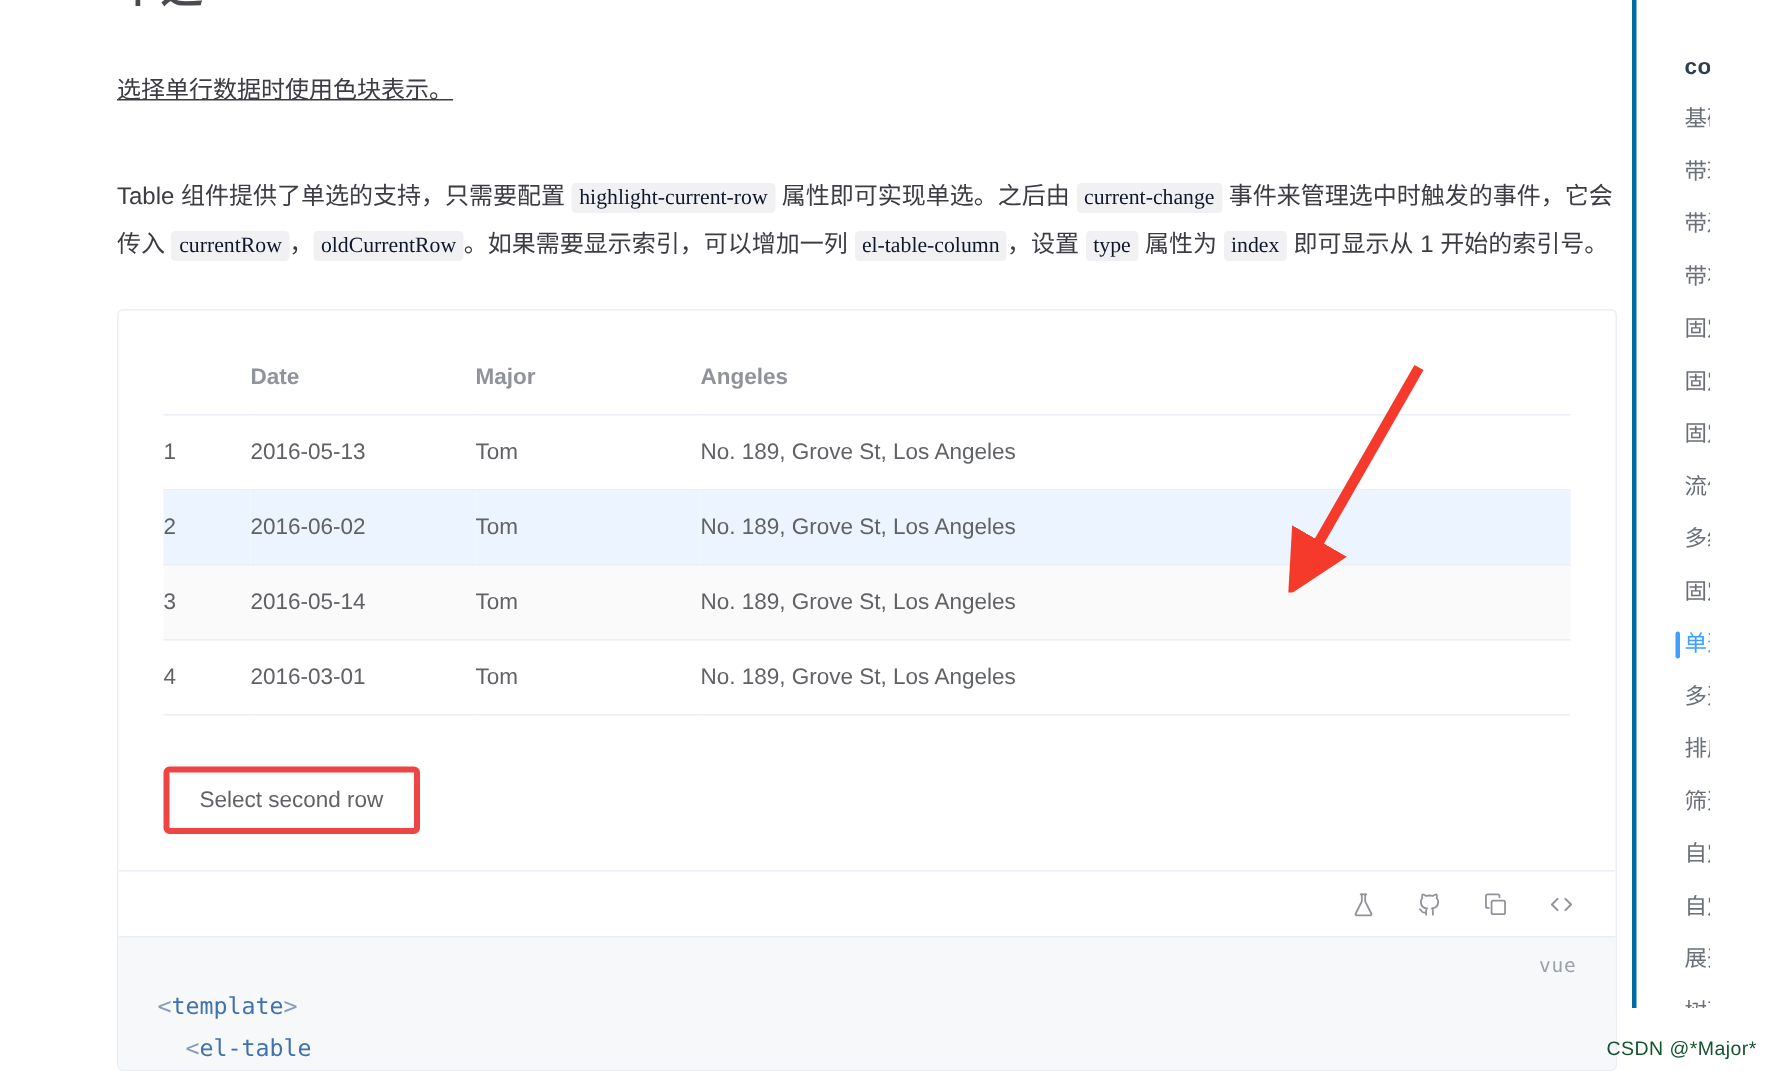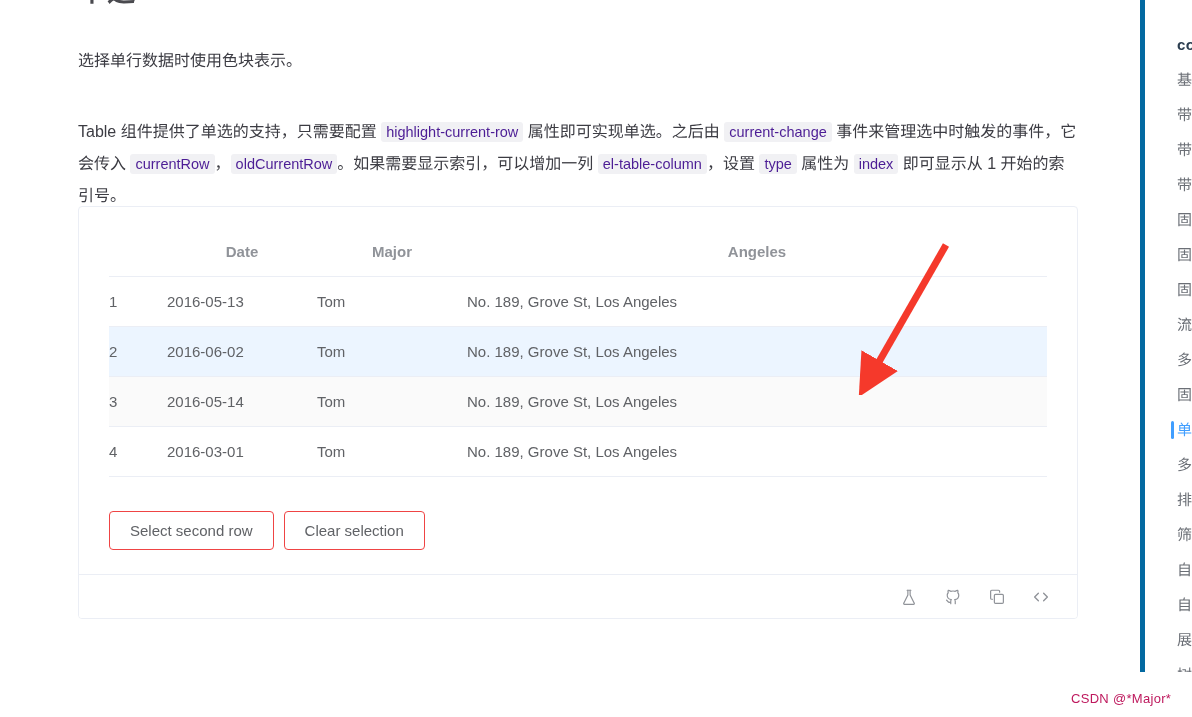--- a/index.html
+++ b/index.html
@@ -37,37 +37,38 @@
     margin: 0;
   }
 
   #intro-line {
     position: absolute;
     left: 78px;
     top: 48px;
     font-size: 16px;
     line-height: 26px;
     color: #3c3c43;
+    text-decoration: underline;
   }
 
   #desc-paragraph {
     position: absolute;
     left: 78px;
     top: 100px;
     width: 1002px;
     font-size: 16px;
     line-height: 32px;
     color: #3c3c43;
     text-align: left;
   }
   #desc-paragraph code,
   .inline-code {
-    font-family: Liberation Sans, sans-serif;
+    font-family: Liberation Serif, serif;
     background: #f1f1f4;
-    color: #4c1d95;
+    color: #0f172a;
     border-radius: 3px;
     padding: 2px 5px;
     font-size: 14.5px;
     white-space: nowrap;
   }
 
   
   #demo-card {
     position: absolute;
     left: 78px;
@@ -83,21 +84,21 @@
     padding: 24px 30px 24px 30px;
   }
 
   
   table.el-table {
     width: 100%;
     border-collapse: collapse;
     font-size: 15px;
   }
   table.el-table th {
-    text-align: center;
+    text-align: left;
     font-weight: bold;
     color: #909399;
     font-size: 15px;
     padding: 12px 0 16px 0;
     border-bottom: 1px solid #ebeef5;
     background: #ffffff;
   }
   table.el-table td {
     padding: 16px 0;
     color: #606266;
@@ -117,21 +118,21 @@
   #demo-buttons {
     margin-top: 34px;
     display: flex;
     gap: 10px;
   }
   .el-button {
     font-family: inherit;
     font-size: 15px;
     color: #606266;
     background: #ffffff;
-    border: 1px solid #ef4444;
+    border: 4px solid #ef4444;
     border-radius: 4px;
     padding: 11px 20px;
     cursor: pointer;
     line-height: 1;
   }
 
   
   #demo-iconbar {
     height: 44px;
     border-top: 1px solid #ebeef5;
@@ -185,26 +186,26 @@
     left: 840px;
     top: 235px;
     width: 120px;
     height: 160px;
     pointer-events: none;
   }
 
   
   #right-sidebar {
     position: absolute;
-    left: 1140px;
+    left: 1088px;
     top: 0;
     width: 52px;
     height: 672px;
     background: #ffffff;
-    border-left: 5px solid #0369a1;
+    border-left: 3px solid #0369a1;
     overflow: hidden;
   }
   #sidebar-heading {
     position: absolute;
     left: 32px;
     top: 36px;
     font-size: 15px;
     font-weight: bold;
     color: #2c3e50;
     letter-spacing: 0.4px;
@@ -240,21 +241,21 @@
     background: #409eff;
     border-radius: 2px;
   }
 
   
   #watermark {
     position: absolute;
     left: 1071px;
     top: 691px;
     font-size: 13px;
-    color: #be185d;
+    color: #14532d;
     letter-spacing: 0.3px;
     white-space: nowrap;
     z-index: 30;
   }
 </style>
 </head>
 <body>
 
 <div id="main-column">
 
@@ -300,21 +301,20 @@
             <td class="col-index">4</td>
             <td class="col-date">2016-03-01</td>
             <td class="col-name">Tom</td>
             <td class="col-address">No. 189, Grove St, Los Angeles</td>
           </tr>
         </tbody>
       </table>
 
       <div id="demo-buttons">
         <button class="el-button">Select second row</button>
-        <button class="el-button">Clear selection</button>
       </div>
 
     </div>
 
     <div id="demo-iconbar">
       <span class="icon-btn" title="playground">
         <svg width="18" height="18" viewBox="0 0 24 24" fill="none" stroke="currentColor" stroke-width="1.6" stroke-linecap="round" stroke-linejoin="round">
           <path d="M9.5 3h5"></path>
             <path d="M10.5 3v6.2L5 20.2a1 1 0 0 0 .9 1.5h12.2a1 1 0 0 0 .9-1.5L13.5 9.2V3"></path>
         </svg>
@@ -331,20 +331,25 @@
         </svg>
       </span>
       <span class="icon-btn" title="show code">
         <svg width="20" height="18" viewBox="0 0 24 24" fill="none" stroke="currentColor" stroke-width="1.8" stroke-linecap="round" stroke-linejoin="round">
           <polyline points="8.5,7 3.5,12 8.5,17"></polyline>
             <polyline points="15.5,7 20.5,12 15.5,17"></polyline>
         </svg>
       </span>
     </div>
 
+    <div id="code-block">
+      <span id="code-lang">vue</span>
+      <pre id="code-pre"><span class="tok-punct">&lt;</span><span class="tok-tag">template</span><span class="tok-punct">&gt;</span>
+  <span class="tok-punct">&lt;</span><span class="tok-tag">el-table</span></pre>
+    </div>
 
   </div>
 
   <svg id="annotation-arrow" viewBox="0 0 120 160">
     <defs>
       <marker id="arrowhead" markerWidth="6" markerHeight="6" refX="2.2" refY="3" orient="auto">
         <polygon points="0,0 6,3 0,6" fill="#f5392b"></polygon>
       </marker>
     </defs>
     <line x1="106" y1="10" x2="32" y2="139" stroke="#f5392b" stroke-width="7" marker-end="url(#arrowhead)"></line>

